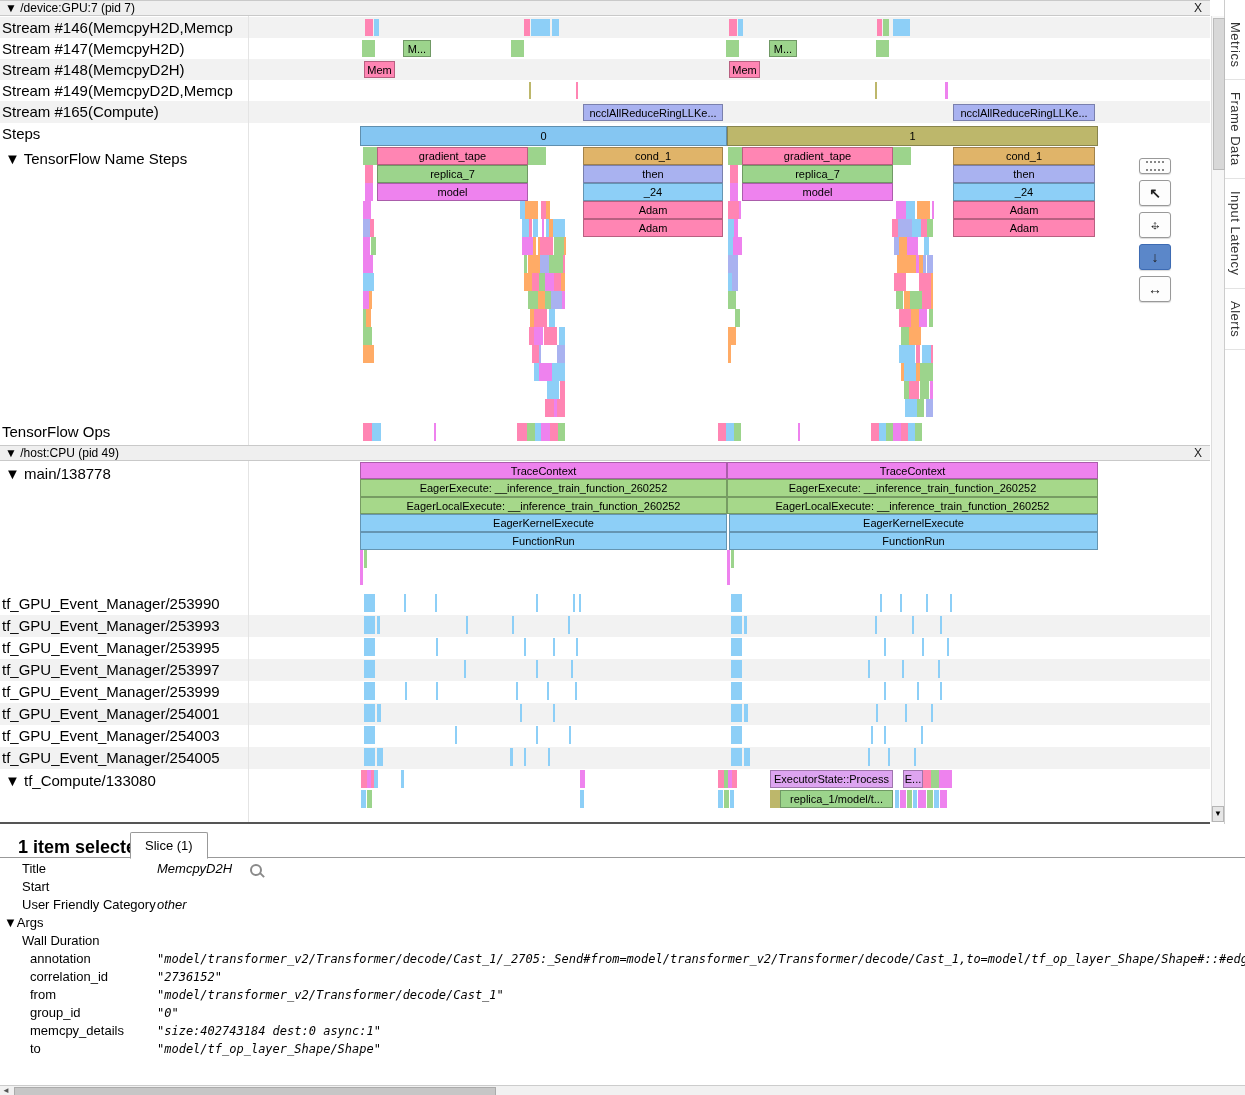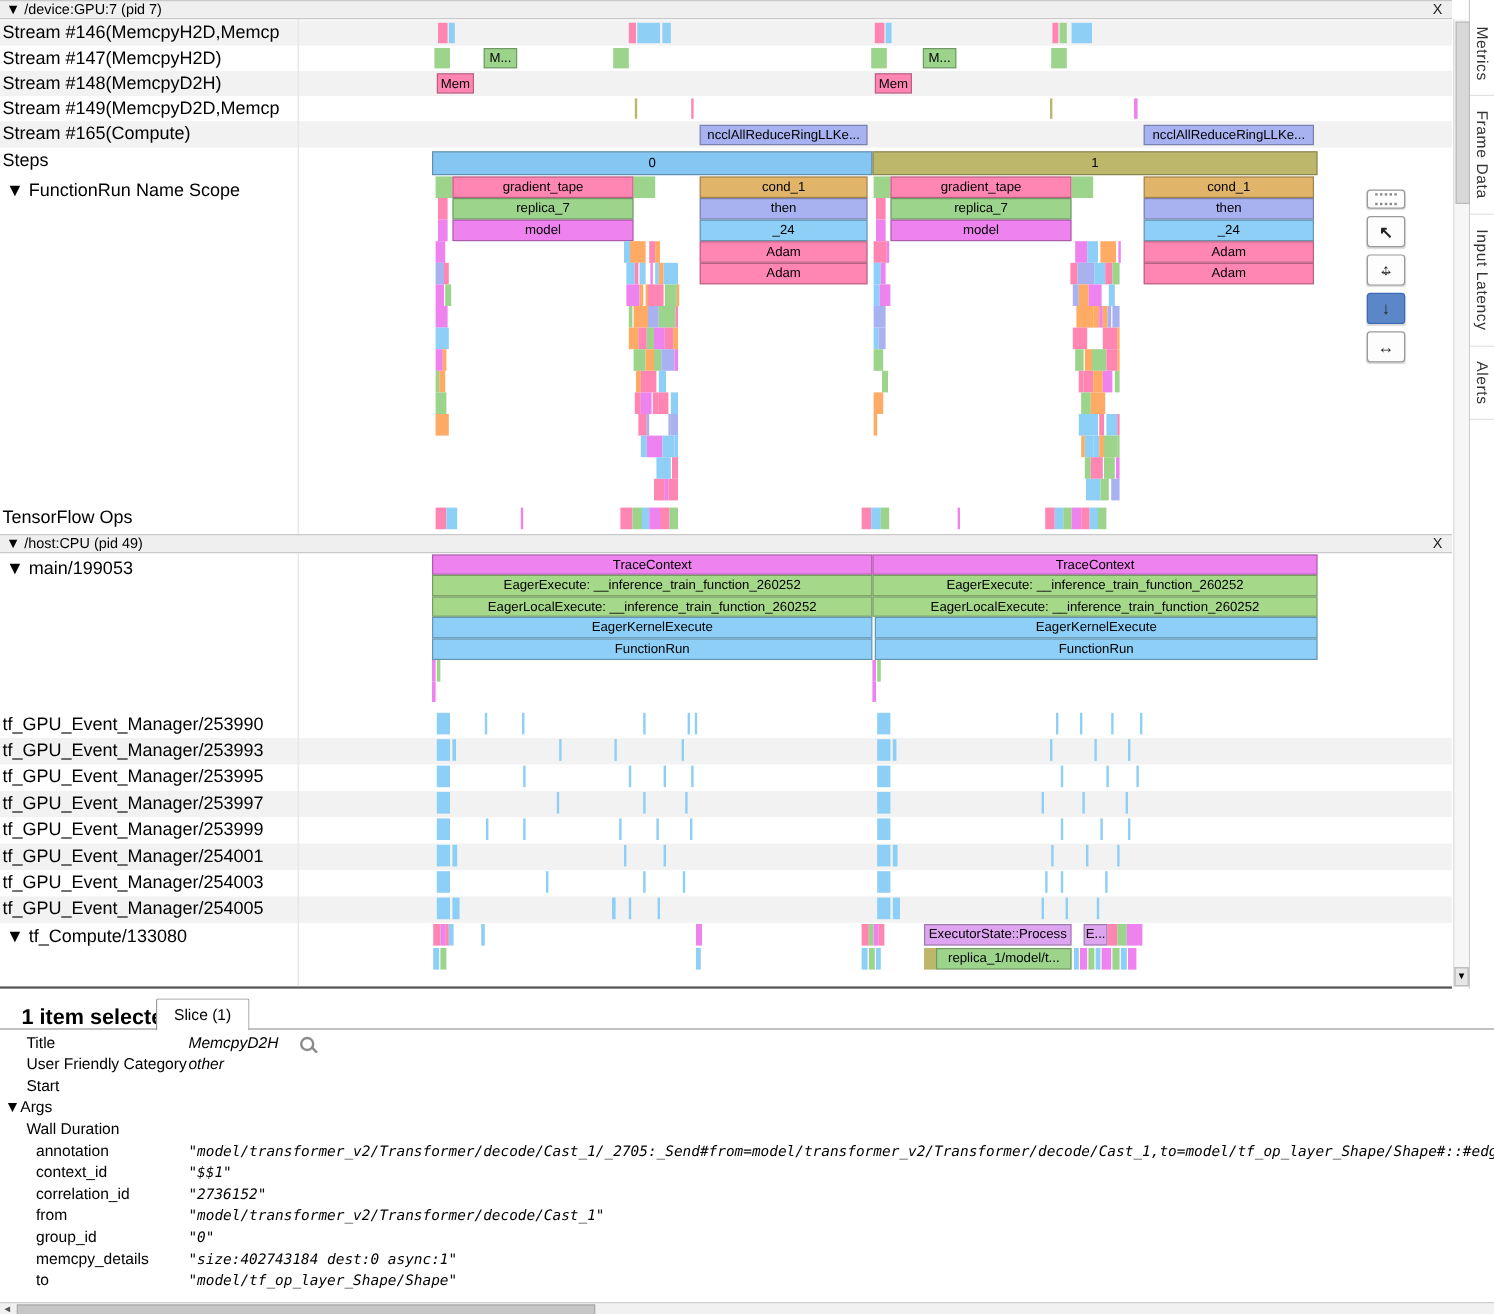--- a/index.html
+++ b/index.html
@@ -95,23 +95,23 @@
       <span class="hclose">X</span>
     </div>
 
     <div id="labels">
         <div class="track-label" style="top: 17px; left: 2px;">Stream #146(MemcpyH2D,Memcp</div>
         <div class="track-label" style="top: 38px; left: 2px;">Stream #147(MemcpyH2D)</div>
         <div class="track-label" style="top: 59px; left: 2px;">Stream #148(MemcpyD2H)</div>
         <div class="track-label" style="top: 80px; left: 2px;">Stream #149(MemcpyD2D,Memcp</div>
         <div class="track-label" style="top: 101px; left: 2px;">Stream #165(Compute)</div>
         <div class="track-label" style="top: 123px; left: 2px;">Steps</div>
-        <div class="track-label" style="top: 148px; left: 5px;">▼  FunctionRun Name Scope</div>
+        <div class="track-label" style="top: 148px; left: 5px;">▼  TensorFlow Name Steps</div>
         <div class="track-label" style="top: 421px; left: 2px;">TensorFlow Ops</div>
-        <div class="track-label" style="top: 463px; left: 5px;">▼  main/199053</div>
+        <div class="track-label" style="top: 463px; left: 5px;">▼  main/138778</div>
         <div class="track-label" style="top: 593px; left: 2px;">tf_GPU_Event_Manager/253990</div>
         <div class="track-label" style="top: 615px; left: 2px;">tf_GPU_Event_Manager/253993</div>
         <div class="track-label" style="top: 637px; left: 2px;">tf_GPU_Event_Manager/253995</div>
         <div class="track-label" style="top: 659px; left: 2px;">tf_GPU_Event_Manager/253997</div>
         <div class="track-label" style="top: 681px; left: 2px;">tf_GPU_Event_Manager/253999</div>
         <div class="track-label" style="top: 703px; left: 2px;">tf_GPU_Event_Manager/254001</div>
         <div class="track-label" style="top: 725px; left: 2px;">tf_GPU_Event_Manager/254003</div>
         <div class="track-label" style="top: 747px; left: 2px;">tf_GPU_Event_Manager/254005</div>
         <div class="track-label" style="top: 770px; left: 5px;">▼  tf_Compute/133080</div>
       </div>
@@ -481,42 +481,38 @@
     <div id="tabbar">
       <span id="selected-text">1 item selected.</span>
       <span id="slice-tab">Slice (1)</span>
     </div>
     <div id="details">
         <div class="drow">
           <span class="dlabel">Title</span>
           <span class="dvalue">MemcpyD2H<span class="mag"></span></span>
         </div>
         <div class="drow">
+          <span class="dlabel">Start</span>
+          <span class="dvalue"></span>
+        </div>
+        <div class="drow">
           <span class="dlabel">User Friendly Category</span>
           <span class="dvalue">other</span>
         </div>
         <div class="drow">
-          <span class="dlabel">Start</span>
-          <span class="dvalue"></span>
-        </div>
-        <div class="drow">
           <span class="dlabel head">▼Args</span>
           <span class="dvalue"></span>
         </div>
         <div class="drow">
           <span class="dlabel">Wall Duration</span>
           <span class="dvalue"></span>
         </div>
         <div class="drow">
           <span class="dlabel arg">annotation</span>
           <span class="dvalue mono">"model/transformer_v2/Transformer/decode/Cast_1/_2705:_Send#from=model/transformer_v2/Transformer/decode/Cast_1,to=model/tf_op_layer_Shape/Shape#::#edge_30402_model/transformer_v2/Transformer/decode/Cast_1"</span>
-        </div>
-        <div class="drow">
-          <span class="dlabel arg">context_id</span>
-          <span class="dvalue mono">"$$1"</span>
         </div>
         <div class="drow">
           <span class="dlabel arg">correlation_id</span>
           <span class="dvalue mono">"2736152"</span>
         </div>
         <div class="drow">
           <span class="dlabel arg">from</span>
           <span class="dvalue mono">"model/transformer_v2/Transformer/decode/Cast_1"</span>
         </div>
         <div class="drow">

